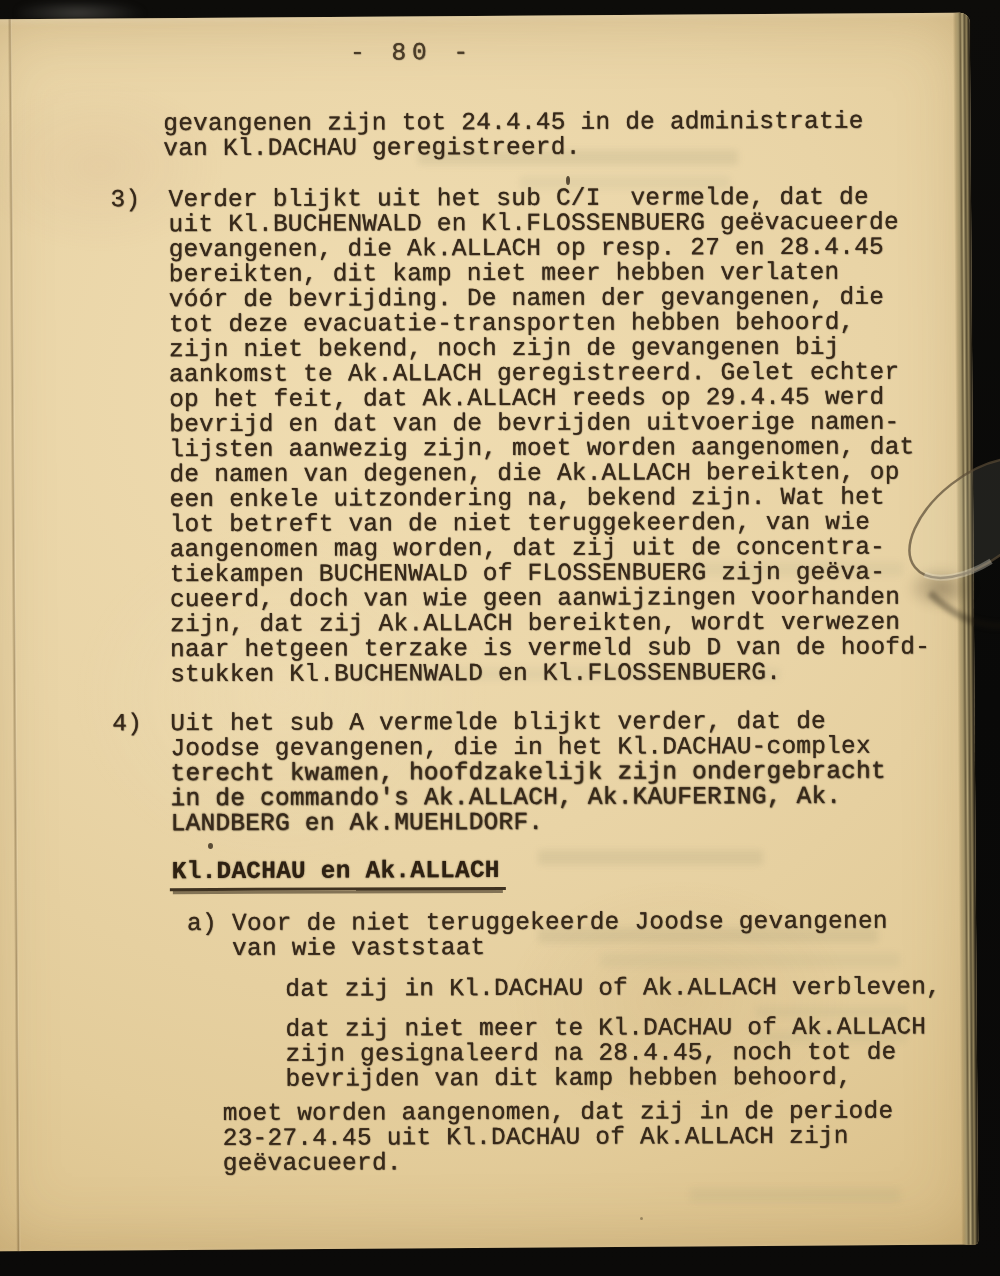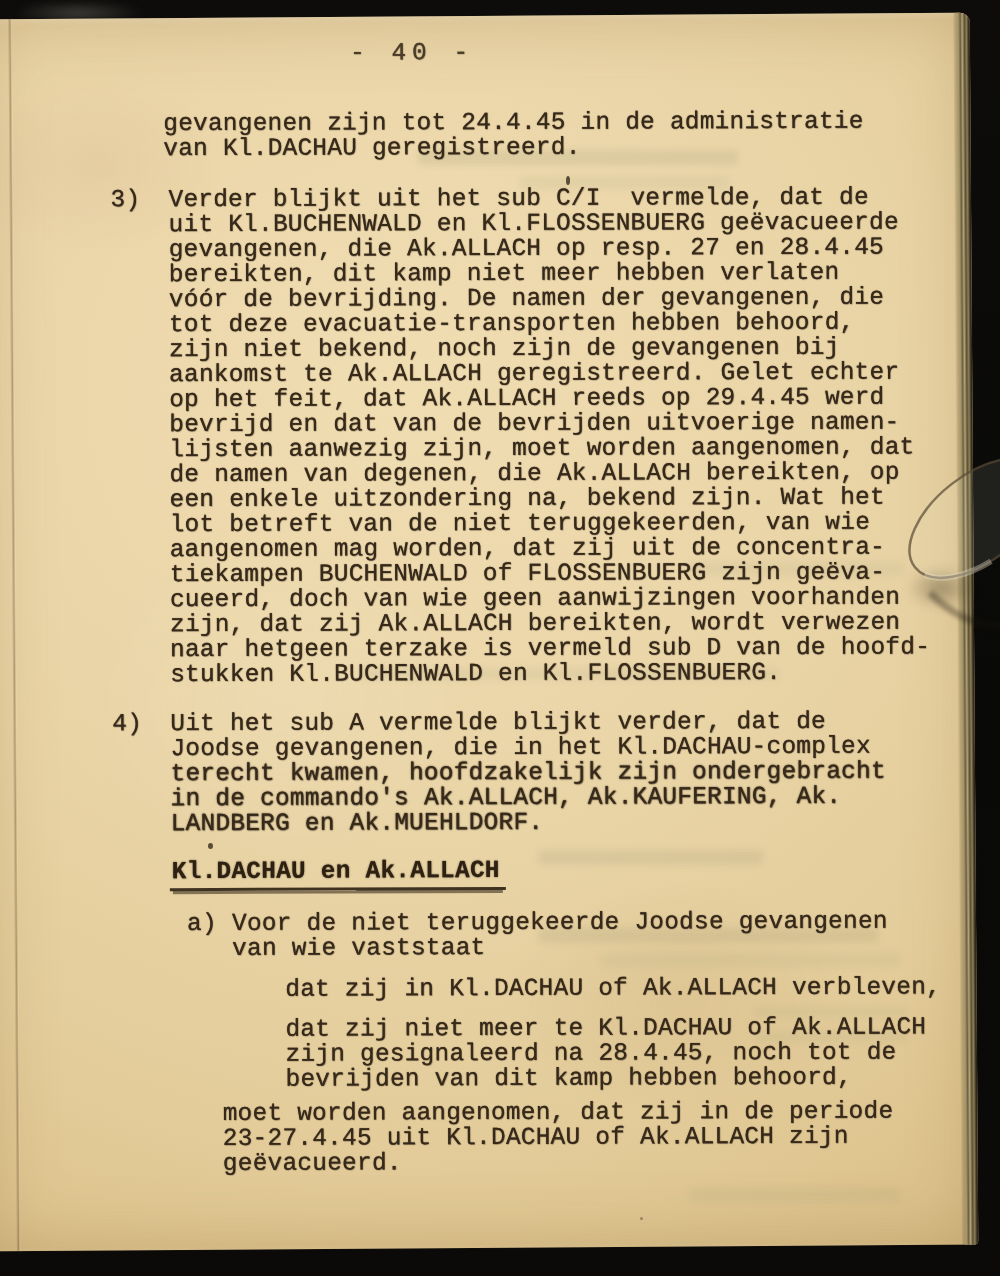--- a/index.html
+++ b/index.html
@@ -101,21 +101,21 @@
   <div class="bleed light" style="left:688px;top:562px;width:215px;height:14px;"></div>
   <div class="bleed light" style="left:360px;top:668px;width:420px;height:12px;"></div>
   <div class="bleed" style="left:538px;top:850px;width:225px;height:15px;"></div>
   <div class="bleed" style="left:538px;top:928px;width:340px;height:15px;"></div>
   <div class="bleed light" style="left:600px;top:953px;width:300px;height:14px;"></div>
   <div class="bleed light" style="left:756px;top:1006px;width:150px;height:12px;"></div>
   <div class="bleed light" style="left:756px;top:1031px;width:150px;height:12px;"></div>
   <div class="bleed light" style="left:690px;top:1188px;width:210px;height:14px;"></div>
 
   <div class="text-layer">
-    <div class="pageno">- 40 -</div>
+    <div class="pageno">- 80 -</div>
 
     <div class="block pos-intro"><div class="line">gevangenen zijn tot 24.4.45 in de administratie</div><div class="line">van Kl.DACHAU geregistreerd.</div></div>
 
     <span class="marker pos-m3">3)</span>
     <div class="block pos-b3"><div class="line">Verder blijkt uit het sub C/I  vermelde, dat de</div><div class="line">uit Kl.BUCHENWALD en Kl.FLOSSENBUERG geëvacueerde</div><div class="line">gevangenen, die Ak.ALLACH op resp. 27 en 28.4.45</div><div class="line">bereikten, dit kamp niet meer hebben verlaten</div><div class="line">vóór de bevrijding. De namen der gevangenen, die</div><div class="line">tot deze evacuatie-transporten hebben behoord,</div><div class="line">zijn niet bekend, noch zijn de gevangenen bij</div><div class="line">aankomst te Ak.ALLACH geregistreerd. Gelet echter</div><div class="line">op het feit, dat Ak.ALLACH reeds op 29.4.45 werd</div><div class="line">bevrijd en dat van de bevrijden uitvoerige namen-</div><div class="line">lijsten aanwezig zijn, moet worden aangenomen, dat</div><div class="line">de namen van degenen, die Ak.ALLACH bereikten, op</div><div class="line">een enkele uitzondering na, bekend zijn. Wat het</div><div class="line">lot betreft van de niet teruggekeerden, van wie</div><div class="line">aangenomen mag worden, dat zij uit de concentra-</div><div class="line">tiekampen BUCHENWALD of FLOSSENBUERG zijn geëva-</div><div class="line">cueerd, doch van wie geen aanwijzingen voorhanden</div><div class="line">zijn, dat zij Ak.ALLACH bereikten, wordt verwezen</div><div class="line">naar hetgeen terzake is vermeld sub D van de hoofd-</div><div class="line">stukken Kl.BUCHENWALD en Kl.FLOSSENBUERG.</div></div>
 
     <span class="marker pos-m4">4)</span>
     <div class="block pos-b4"><div class="line">Uit het sub A vermelde blijkt verder, dat de</div><div class="line">Joodse gevangenen, die in het Kl.DACHAU-complex</div><div class="line">terecht kwamen, hoofdzakelijk zijn ondergebracht</div><div class="line">in de commando's Ak.ALLACH, Ak.KAUFERING, Ak.</div><div class="line">LANDBERG en Ak.MUEHLDORF.</div></div>
 
     <div class="heading">Kl.DACHAU en Ak.ALLACH</div>

